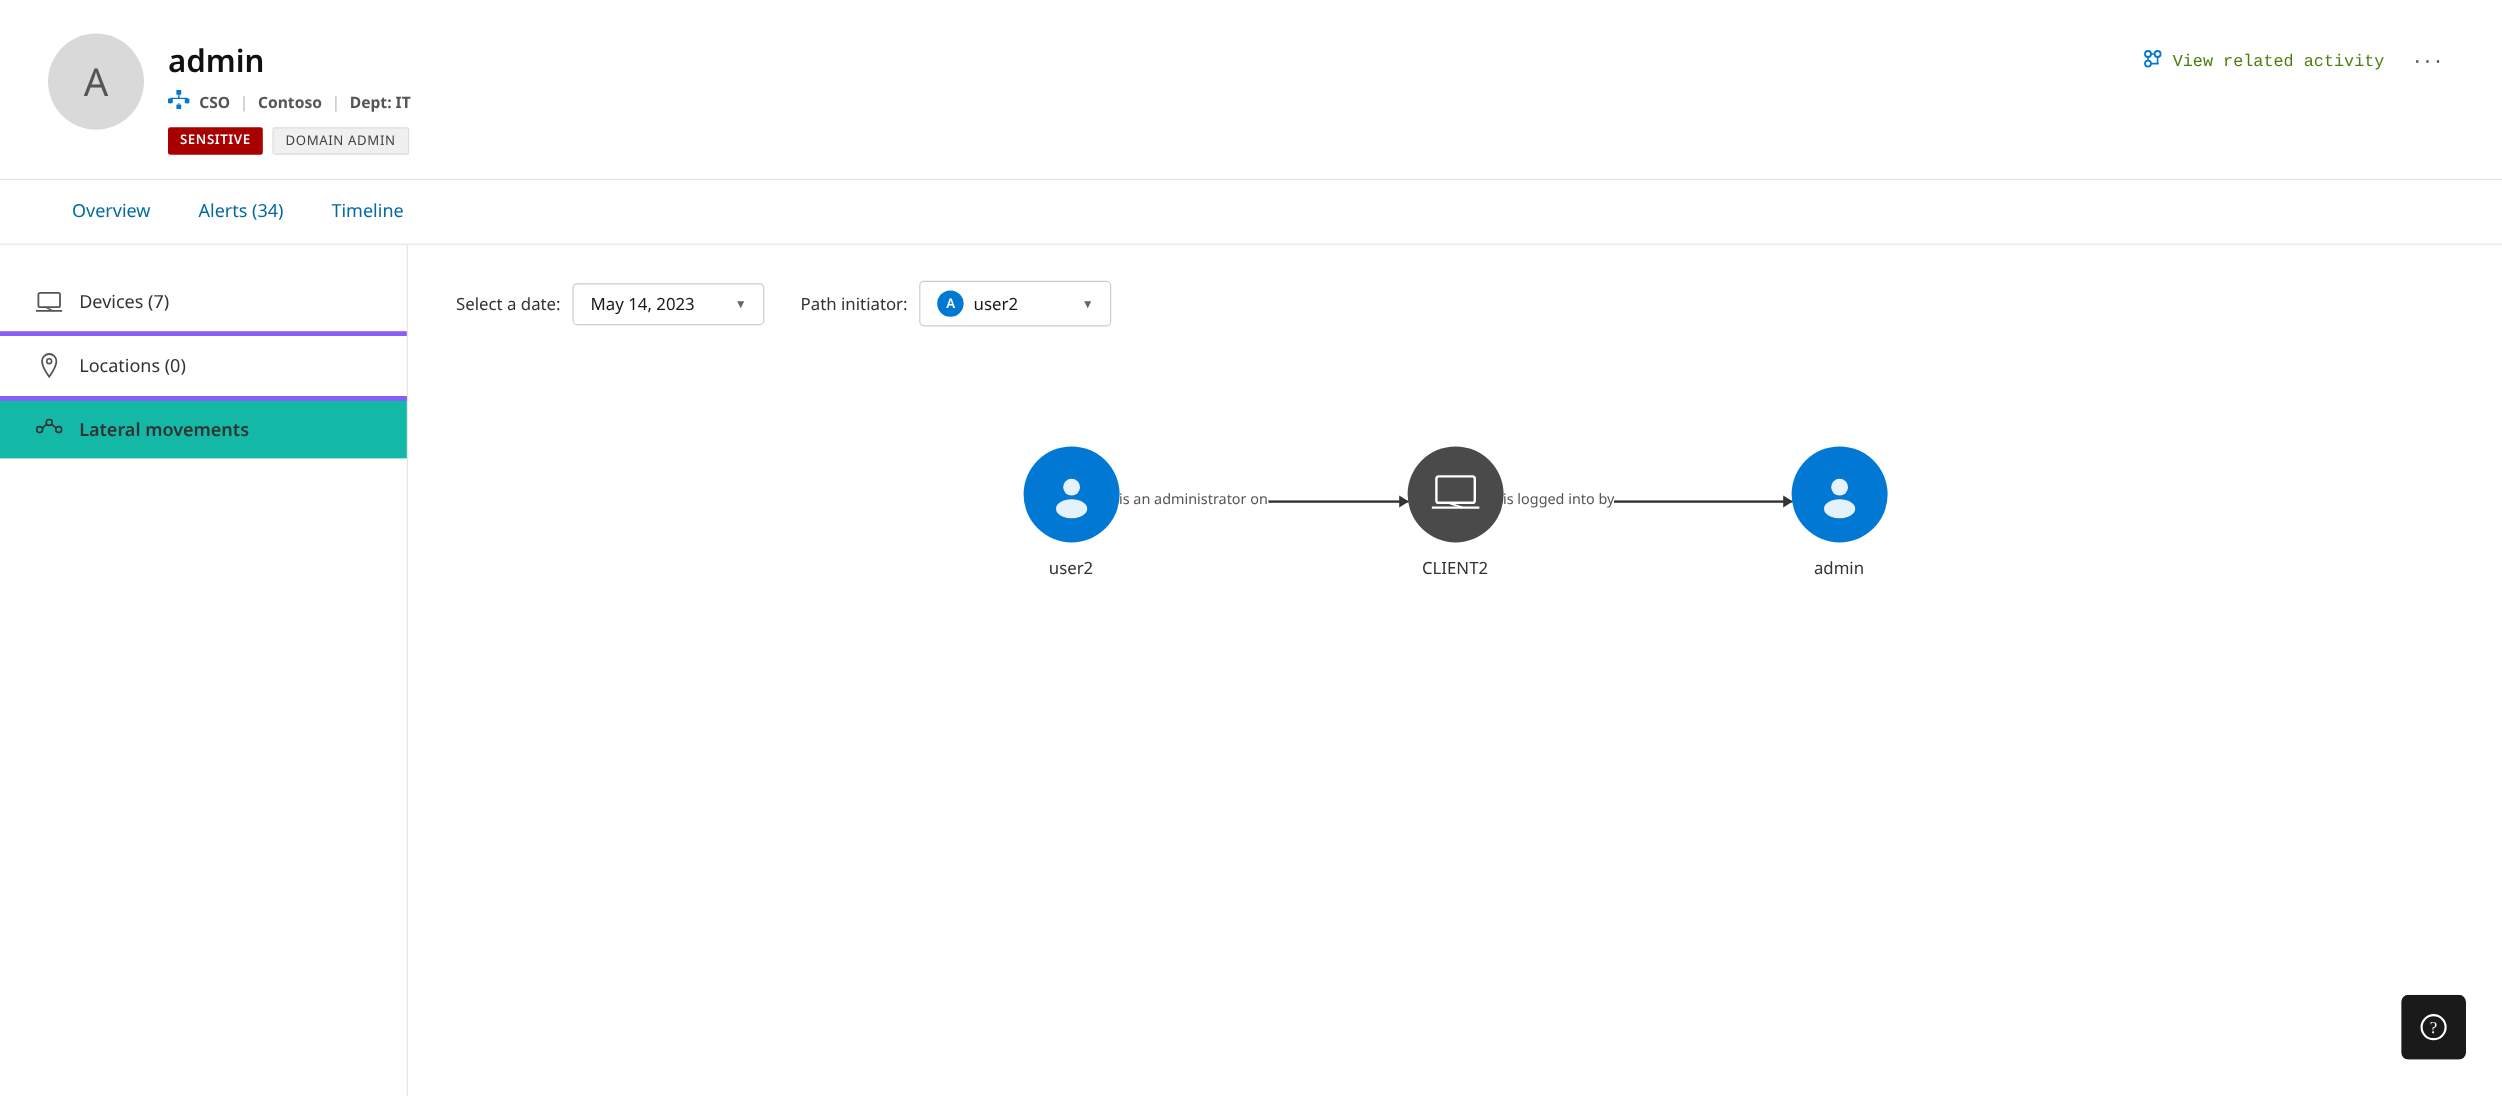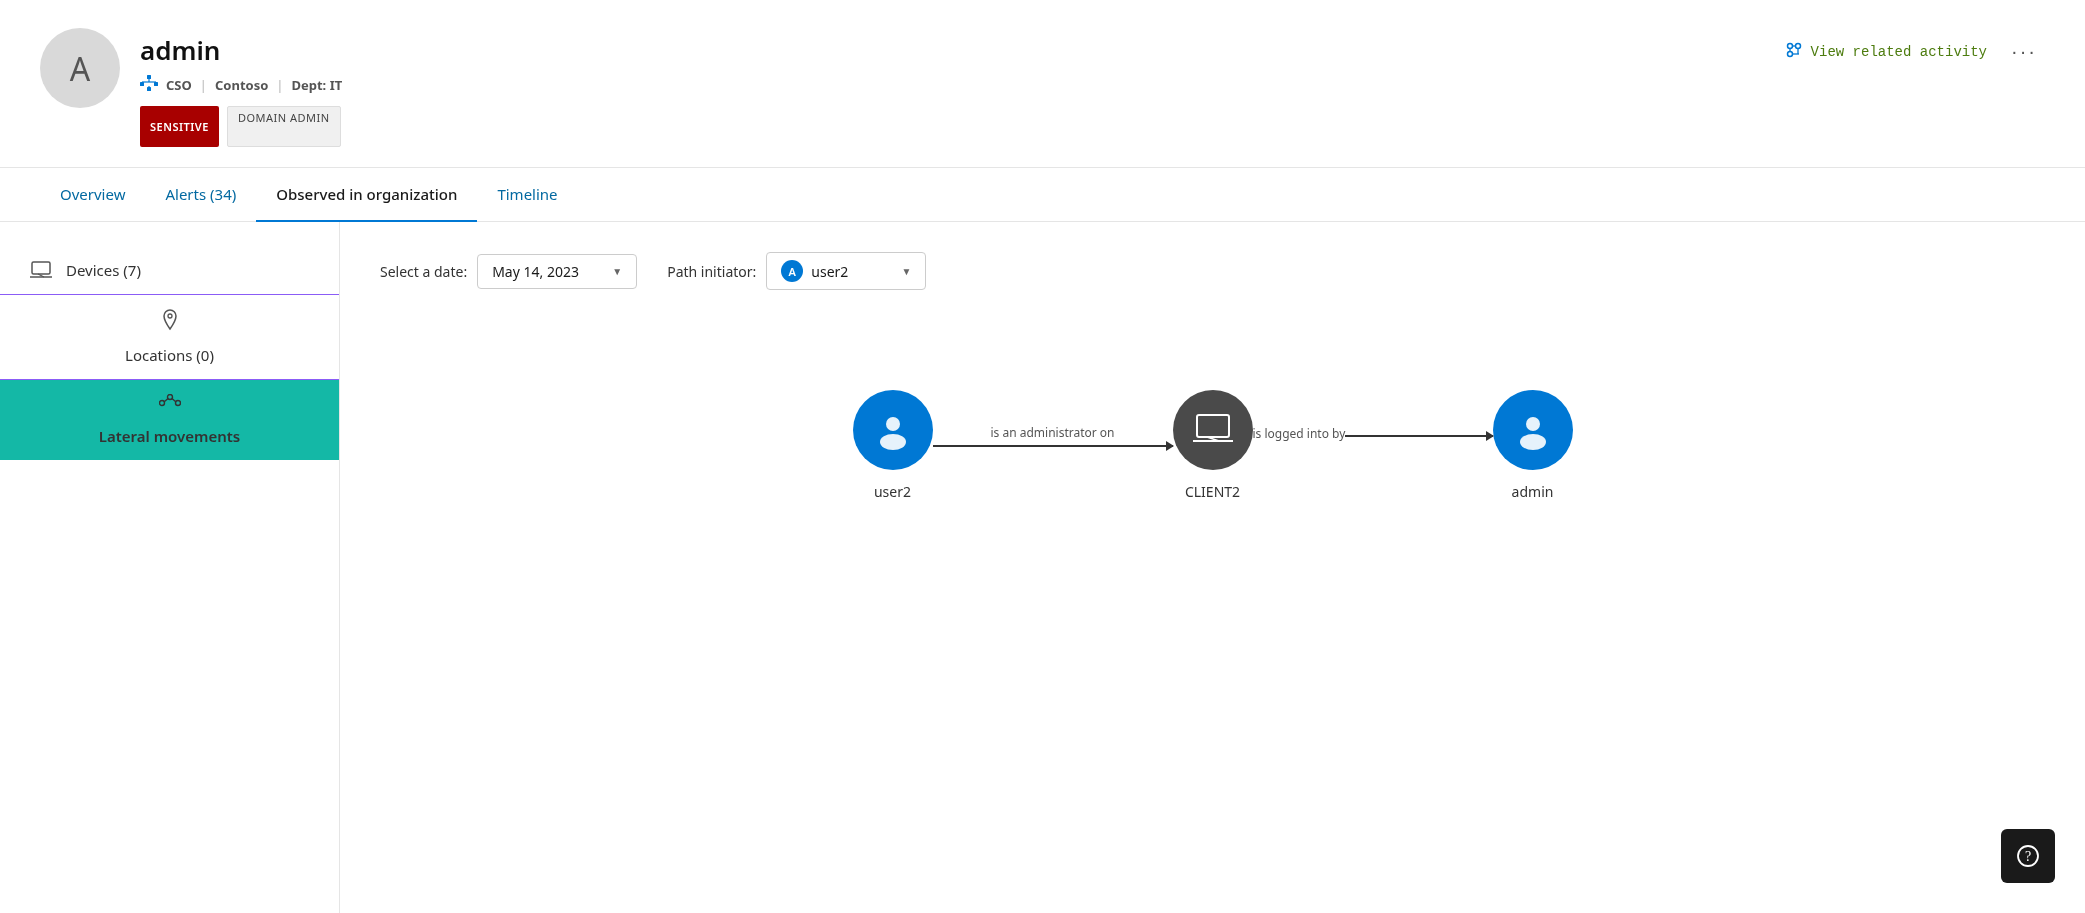--- a/index.html
+++ b/index.html
@@ -77,21 +77,21 @@
       display: flex;
       gap: 8px;
       margin-top: 4px;
     }
 
     .badge-sensitive {
       background: #a80000;
       color: #fff;
       font-size: 11px;
       font-weight: 600;
-      padding: 13px 10px;
+      padding: 3px 10px;
       border-radius: 2px;
       letter-spacing: 0.5px;
     }
 
     .badge-domain-admin {
       background: #f0f0f0;
       color: #444;
       font-size: 11px;
       font-weight: 400;
       padding: 3px 10px;
@@ -177,22 +177,21 @@
       color: #333;
       border-radius: 0;
     }
 
     .sidebar-item.active {
       background: #14b8a6;
       font-weight: 600;
     }
 
     .sidebar-item + .sidebar-item {
-      border-top: 1px solid #8b5cf6;
-      flex-direction: column;
+      border-top: 4px solid #8b5cf6;
     }
 
     .sidebar-icon {
       font-size: 18px;
       color: #555;
       width: 22px;
       display: flex;
       align-items: center;
       justify-content: center;
     }
@@ -381,21 +380,20 @@
       </span>
       <span>View related activity</span>
     </button>
     <button class="more-btn">···</button>
   </div>
 </div>
 
 <div class="tabs">
   <div class="tab">Overview</div>
   <div class="tab">Alerts (34)</div>
-  <div class="tab active">Observed in organization</div>
   <div class="tab">Timeline</div>
 </div>
 
 <div class="main-content">
 
   <div class="sidebar">
     <div class="sidebar-item">
       <span class="sidebar-icon">
         <svg width="22" height="18" viewBox="0 0 22 18" fill="none">
           <rect x="2" y="1" width="18" height="12" rx="1.5" stroke="#555" stroke-width="1.5" fill="none"></rect>
@@ -456,21 +454,21 @@
         <div class="graph-node">
           <div class="node-circle-blue">
             <svg width="40" height="40" viewBox="0 0 40 40" fill="none">
               <circle cx="20" cy="14" r="7" fill="white" opacity="0.9"></circle>
               <ellipse cx="20" cy="32" rx="13" ry="8" fill="white" opacity="0.9"></ellipse>
             </svg>
           </div>
           <span class="node-label">user2</span>
         </div>
 
-        <div style="display:flex;flex-direction:column;align-items:center;width:240px;margin-top:-20px;">
+        <div style="display:flex;align-items:center;width:240px;margin-top:-20px;">
           <span class="edge-label">is an administrator on</span>
           <div style="width:100%;height:2px;background:#333;position:relative;">
             <div style="position:absolute;right:-1px;top:-4px;width:0;height:0;border-top:5px solid transparent;border-bottom:5px solid transparent;border-left:8px solid #333;"></div>
           </div>
         </div>
 
         <div class="graph-node">
           <div class="node-circle-dark">
             <svg width="40" height="34" viewBox="0 0 40 34" fill="none">
               <rect x="4" y="2" width="32" height="22" rx="2" stroke="white" stroke-width="2" fill="none"></rect>

